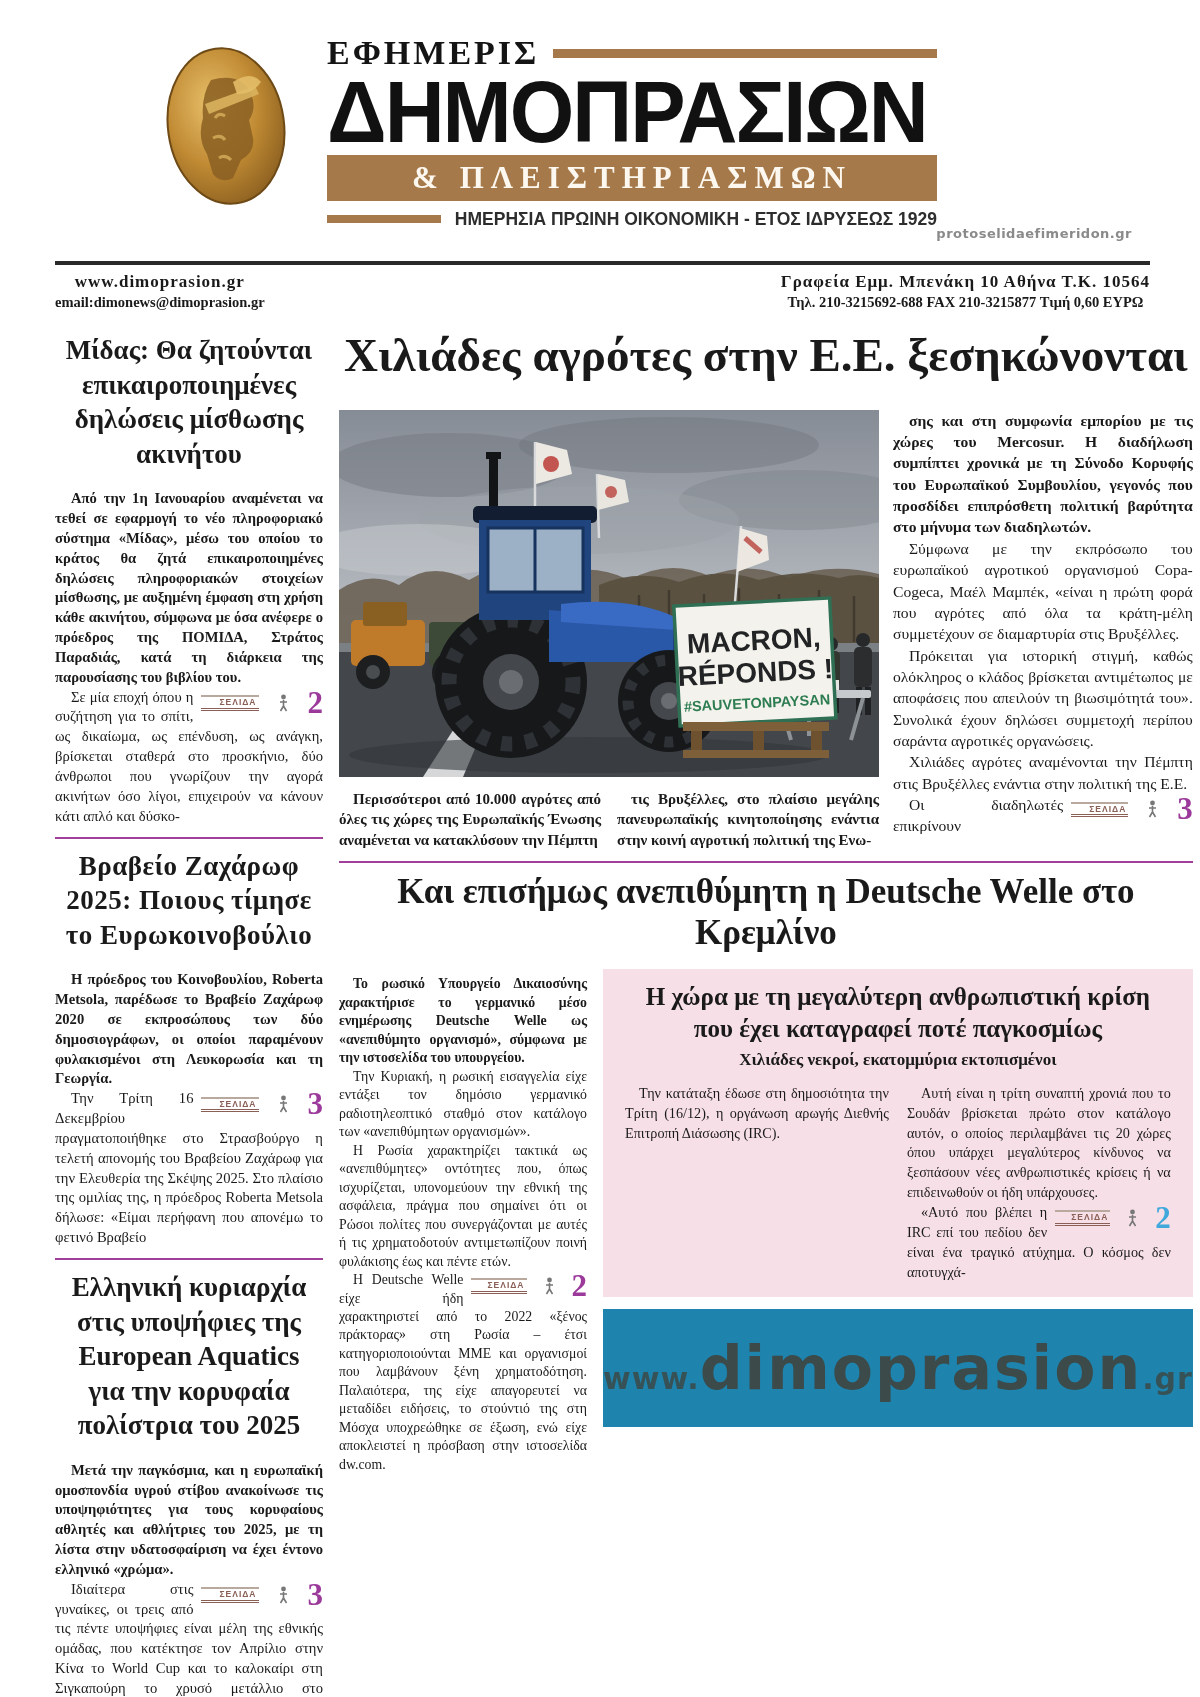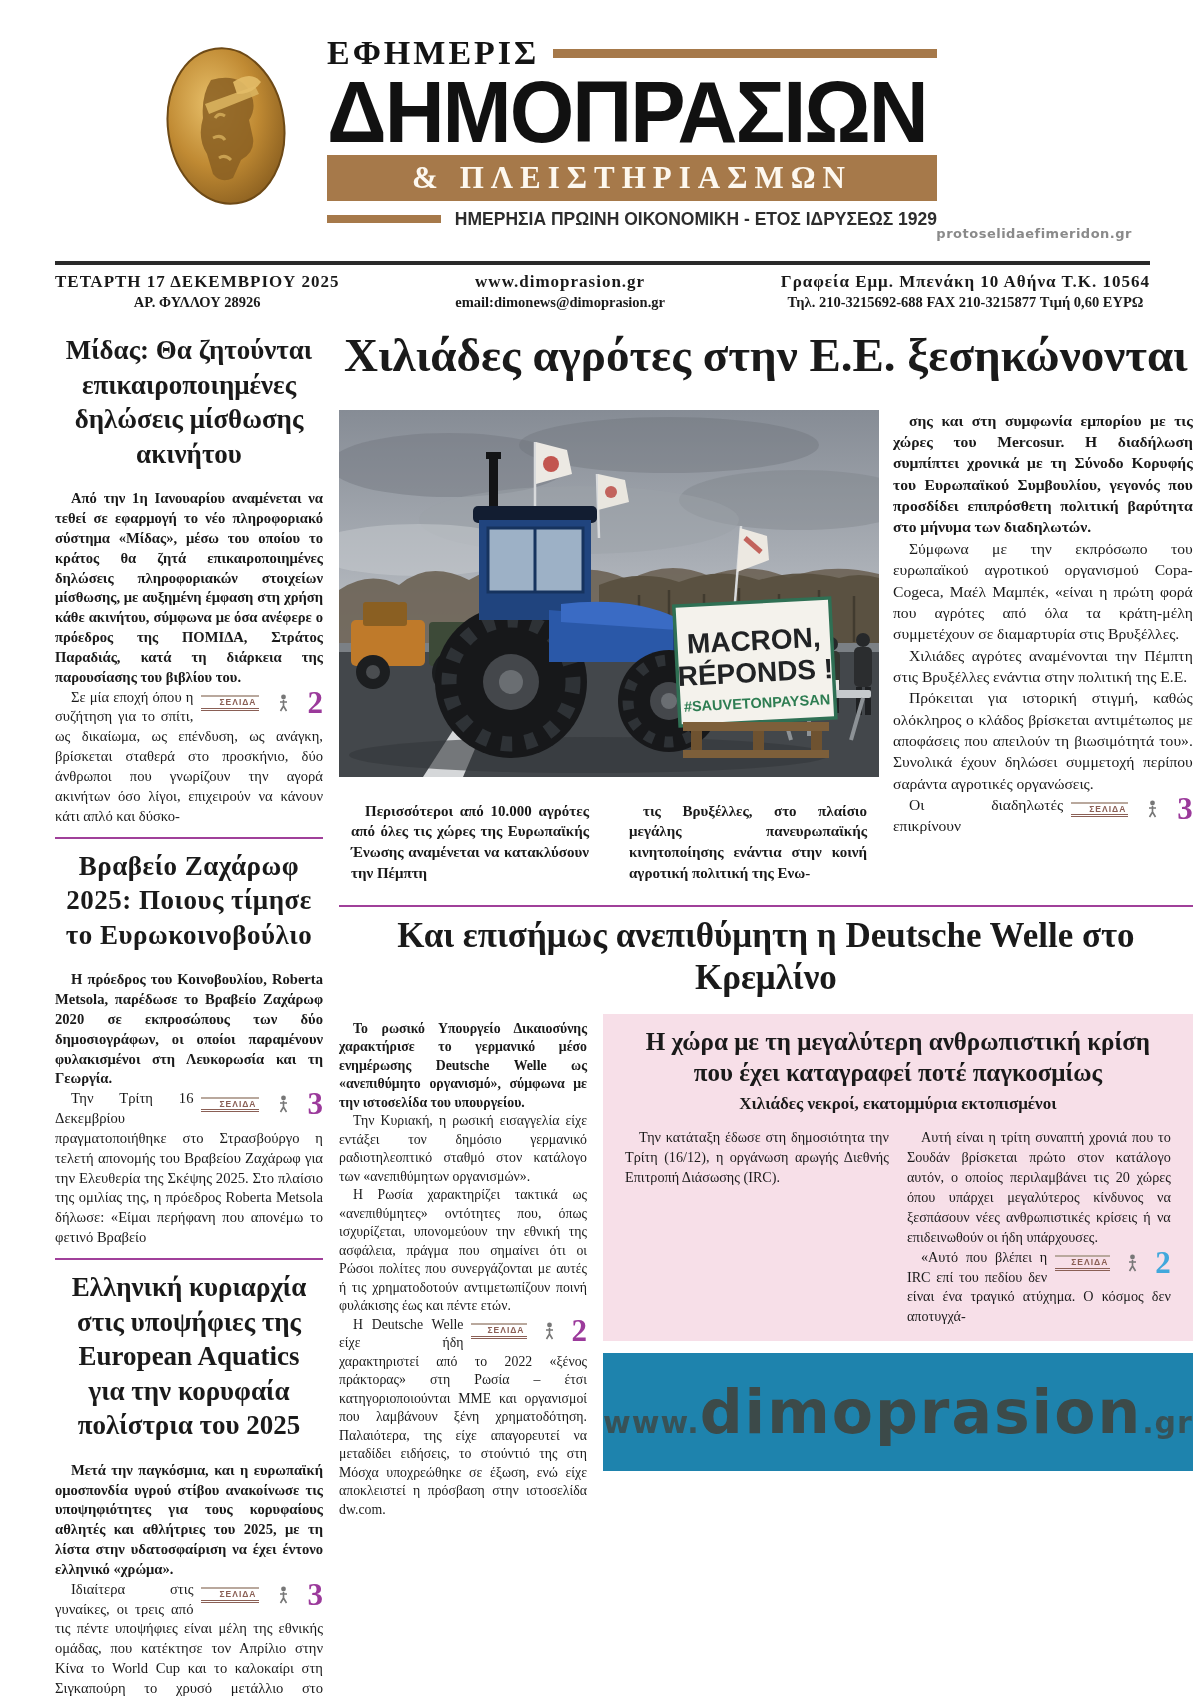--- a/index.html
+++ b/index.html
@@ -50,21 +50,21 @@
   .jump-fig{align-self:center;line-height:0;}
   .jump-num{font-size:31px;font-weight:bold;line-height:.85;}
   .purple{color:#9b3a9b;}
   .blue{color:#41a8dc;}
   
   .main-headline{font-weight:bold;text-align:center;font-size:47px;line-height:1.12;margin:6px 0 28px 0;}
   .lead-section{display:flex;gap:14px;}
   .lead-left{width:540px;flex:0 0 540px;}
   .photo{width:540px;height:367px;background:#9aa0a8;line-height:0;}
   .caption-cols{display:flex;gap:16px;margin-top:12px;}
-  .caption-cols p{margin:12px;flex:1;font-weight:bold;font-size:15px;line-height:1.38;text-align:justify;text-indent:14px;}
+  .caption-cols p{margin:0;flex:1;font-weight:bold;font-size:15px;line-height:1.38;text-align:justify;text-indent:14px;}
   .right-text{flex:1;font-size:15.6px;}
   .right-text p{margin:0;font-size:15.6px;line-height:1.37;text-align:justify;text-indent:16px;}
   .right-text p.bold{font-weight:bold;}
   .main-divider{border:none;border-top:2.5px solid #a0409a;margin:10px 0 2px 0;}
   .dw-headline{font-weight:bold;text-align:center;font-size:35px;line-height:1.18;margin:8px 0 16px 0;}
   .bottom-section{display:flex;gap:16px;}
   .dw-col{width:248px;flex:0 0 248px;padding-top:6px;}
   .dw-col p{margin:0;font-size:13.8px;line-height:1.34;text-align:justify;text-indent:14px;}
   .dw-col p.bold{font-weight:bold;}
   .right-stack{flex:1;}
@@ -117,24 +117,20 @@
       <div class="mast-row2">
         <span class="brown-rule2"></span>
         <span class="tagline">ΗΜΕΡΗΣΙΑ ΠΡΩΙΝΗ ΟΙΚΟΝΟΜΙΚΗ - ΕΤΟΣ ΙΔΡΥΣΕΩΣ 1929</span>
       </div>
     </div>
     <div class="watermark">protoselidaefimeridon.gr</div>
   </header>
 
   <div class="info-bar">
     <div class="info-col">
-      <div class="i-strong">ΤΕΤΑΡΤΗ  17  ΔΕΚΕΜΒΡΙΟΥ  2025</div>
-      <div class="i-sub">ΑΡ. ΦΥΛΛΟΥ  28926</div>
-    </div>
-    <div class="info-col">
       <div class="i-strong">www.dimoprasion.gr</div>
       <div class="i-sub normal">email:dimonews@dimoprasion.gr</div>
     </div>
     <div class="info-col">
       <div class="i-strong">Γραφεία Εμμ. Μπενάκη 10 Αθήνα Τ.Κ. 10564</div>
       <div class="i-sub">Τηλ.  210-3215692-688  FAX  210-3215877  Τιμή  0,60  ΕΥΡΩ</div>
     </div>
   </div>
 
   <div class="content">
@@ -288,22 +284,22 @@
           </div>
           <div class="caption-cols">
             <p>Περισσότεροι από 10.000 αγρότες από όλες τις χώρες της Ευρωπαϊκής Ένωσης αναμένεται να κατακλύσουν την Πέμπτη</p>
             <p>τις Βρυξέλλες, στο πλαίσιο μεγάλης πανευρωπαϊκής κινητοποίησης ενάντια στην κοινή αγροτική πολιτική της Ενω-</p>
           </div>
         </div>
 
         <div class="right-text">
           <p class="bold">σης και στη συμφωνία εμπορίου με τις χώρες του Mercosur. Η διαδήλωση συμπίπτει χρονικά με τη Σύνοδο Κορυφής του Ευρωπαϊκού Συμβουλίου, γεγονός που προσδίδει επιπρόσθετη πολιτική βαρύτητα στο μήνυμα των διαδηλωτών.</p>
           <p>Σύμφωνα με την εκπρόσωπο του ευρωπαϊκού αγροτικού οργανισμού Copa-Cogeca, Μαέλ Μαμπέκ, «είναι η πρώτη φορά που αγρότες από όλα τα κράτη-μέλη συμμετέχουν σε διαμαρτυρία στις Βρυξέλλες.</p>
+          <p>Πρόκειται για ιστορική στιγμή, καθώς ολόκληρος ο κλάδος βρίσκεται αντιμέτωπος με αποφάσεις που απειλούν τη βιωσιμότητά του». Συνολικά έχουν δηλώσει συμμετοχή περίπου σαράντα αγροτικές οργανώσεις.</p>
           <p>Χιλιάδες αγρότες αναμένονται την Πέμπτη στις Βρυξέλλες ενάντια στην πολιτική της Ε.Ε.</p>
-          <p>Πρόκειται για ιστορική στιγμή, καθώς ολόκληρος ο κλάδος βρίσκεται αντιμέτωπος με αποφάσεις που απειλούν τη βιωσιμότητά του». Συνολικά έχουν δηλώσει συμμετοχή περίπου σαράντα αγροτικές οργανώσεις.</p>
           <p class="clearfix"><span class="jump">
                 <span class="jump-box">ΣΕΛΙΔΑ</span>
                 <span class="jump-fig"><svg width="11" height="18" viewBox="0 0 11 18">
                     <circle cx="5.5" cy="3" r="2.4" fill="#777"></circle>
                     <path d="M5.5 6 L5.5 12 M2 8 L9 8 M5.5 12 L2.5 17 M5.5 12 L8.5 17" stroke="#777" stroke-width="1.6" fill="none"></path>
                   </svg></span>
                 <span class="jump-num purple">3</span>
               </span><span>Οι διαδηλωτές επικρίνουν</span></p>
         </div>
       </div>

